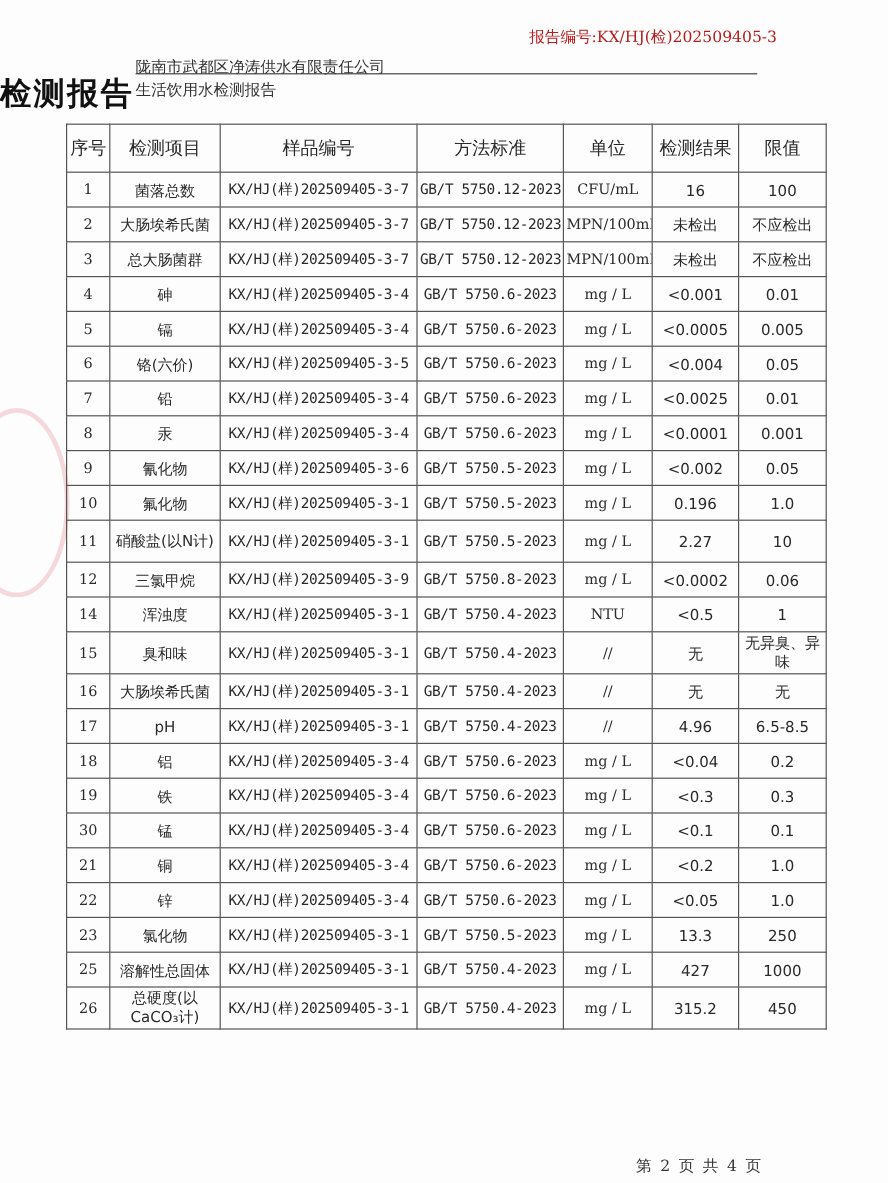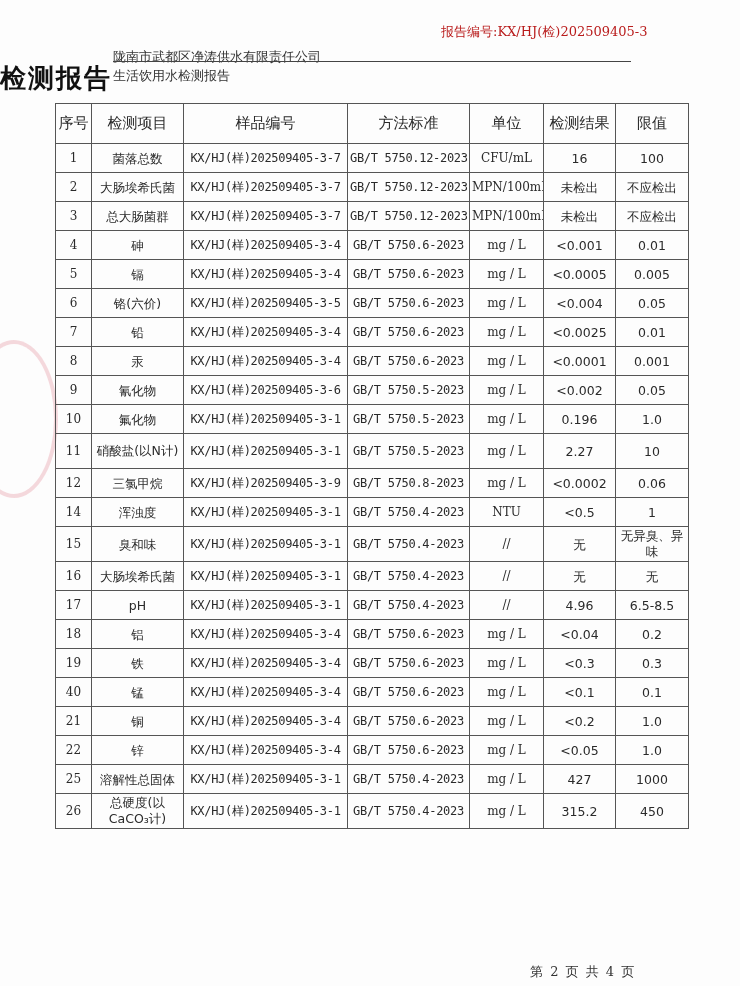--- a/index.html
+++ b/index.html
@@ -219,21 +219,21 @@
       <tr style="height: 29px;">
         <td>19</td>
         <td class="item">铁</td>
         <td class="mono">KX/HJ(样)202509405-3-4</td>
         <td class="mono">GB/T 5750.6-2023</td>
         <td>mg / L</td>
         <td class="res-cn">&lt;0.3</td>
         <td class="res-cn">0.3</td>
       </tr>
       <tr style="height: 29px;">
-        <td>40</td>
+        <td>30</td>
         <td class="item">锰</td>
         <td class="mono">KX/HJ(样)202509405-3-4</td>
         <td class="mono">GB/T 5750.6-2023</td>
         <td>mg / L</td>
         <td class="res-cn">&lt;0.1</td>
         <td class="res-cn">0.1</td>
       </tr>
       <tr style="height: 29px;">
         <td>21</td>
         <td class="item">铜</td>
@@ -244,20 +244,29 @@
         <td class="res-cn">1.0</td>
       </tr>
       <tr style="height: 29px;">
         <td>22</td>
         <td class="item">锌</td>
         <td class="mono">KX/HJ(样)202509405-3-4</td>
         <td class="mono">GB/T 5750.6-2023</td>
         <td>mg / L</td>
         <td class="res-cn">&lt;0.05</td>
         <td class="res-cn">1.0</td>
+      </tr>
+      <tr style="height: 29px;">
+        <td>23</td>
+        <td class="item">氯化物</td>
+        <td class="mono">KX/HJ(样)202509405-3-1</td>
+        <td class="mono">GB/T 5750.5-2023</td>
+        <td>mg / L</td>
+        <td class="res-cn">13.3</td>
+        <td class="res-cn">250</td>
       </tr>
       <tr style="height: 29px;">
         <td>25</td>
         <td class="item">溶解性总固体</td>
         <td class="mono">KX/HJ(样)202509405-3-1</td>
         <td class="mono">GB/T 5750.4-2023</td>
         <td>mg / L</td>
         <td class="res-cn">427</td>
         <td class="res-cn">1000</td>
       </tr>

